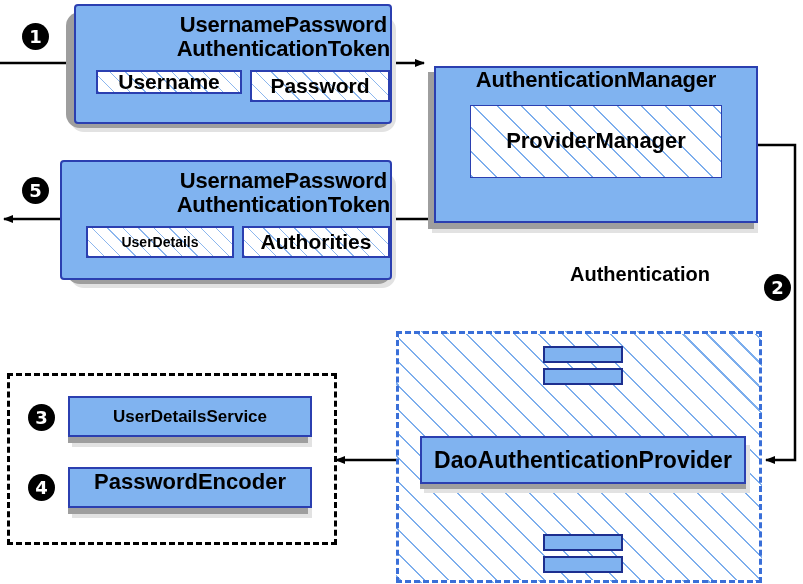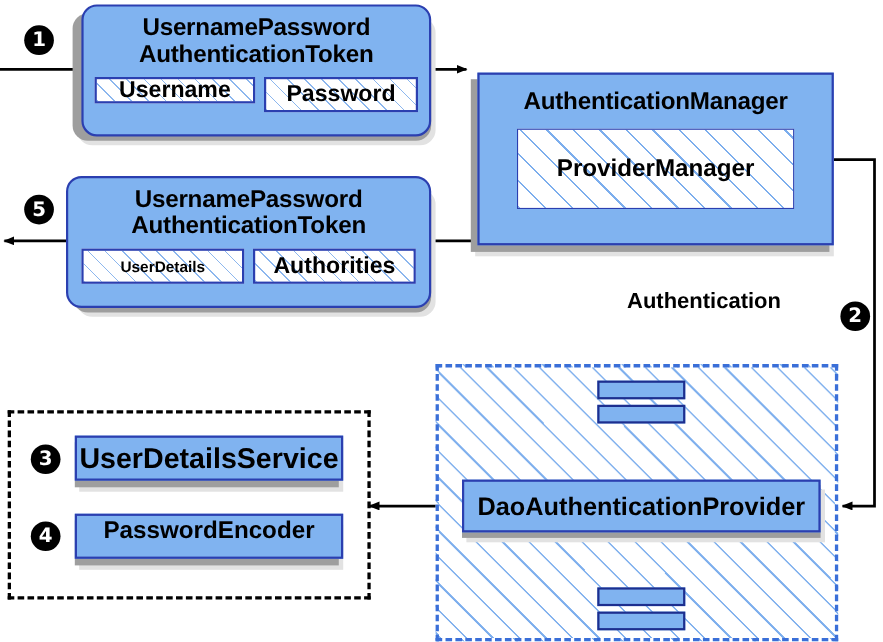--- a/index.html
+++ b/index.html
@@ -25,21 +25,21 @@
   .blue-box {
     background: #80b3f0;
     border: 2px solid #2b3fb0;
     box-sizing: border-box;
     display: flex;
     flex-direction: column;
     align-items: center;
     color: #000;
     font-weight: bold;
   }
-  .rounded { border-radius: 14px; }
+  .rounded { border-radius: 4px; align-items: flex-end; }
 
   
   .shadow-dark {
     position: absolute;
     background: #9e9e9e;
   }
   .shadow-light {
     position: absolute;
     background: #e2e2e2;
   }
@@ -215,21 +215,21 @@
       <div class="chip" style="width:148px; height:32px; font-size:14px;">UserDetails</div>
       <div class="chip" style="width:148px; height:32px; font-size:21px;">Authorities</div>
     </div>
   </div>
 
   <div class="badge" style="left:22px; top:177px;">5</div>
 
   <div class="shadow-light abs" style="left:432px; top:76px; width:326px; height:157px;"></div>
   <div class="shadow-dark abs" style="left:428px; top:72px; width:326px; height:157px;"></div>
 
-  <div class="blue-box abs" style="left:434px; top:66px; width:324px; height:157px; padding-top:12px;">
+  <div class="blue-box abs" style="left:434px; top:66px; width:324px; height:157px; padding-top:0;">
     <div class="title-line" style="font-size:22px;">AuthenticationManager</div>
     <div class="hatch" style="margin-top:13px; width:252px; height:73px; border:1.5px solid #2b3fb0; box-sizing:border-box;
                 display:flex; align-items:center; justify-content:center; font-size:22px; font-weight:bold;">ProviderManager</div>
   </div>
 
   <div class="section-title" style="left:460px; top:263px; width:250px;">
     <div>Authentication</div>
   </div>
 
   <div class="badge" style="left:764px; top:274px;">2</div>
@@ -246,21 +246,21 @@
     <span>DaoAuthenticationProvider</span>
   </div>
 
   <div class="bar" style="left:543px; top:534px; width:80px; height:17px;"></div>
   <div class="bar" style="left:543px; top:556px; width:80px; height:17px;"></div>
 
   <div class="dashed-black" style="left:7px; top:373px; width:330px; height:172px;"></div>
 
   <div class="shadow-light abs" style="left:72px; top:406px; width:240px; height:41px;"></div>
   <div class="shadow-dark abs" style="left:68px; top:402px; width:240px; height:41px;"></div>
-  <div class="blue-box abs" style="left:68px; top:396px; width:244px; height:41px; justify-content:center; font-size:26px;">
+  <div class="blue-box abs" style="left:68px; top:396px; width:244px; height:41px; justify-content:center; font-size:17px;">
     <span>UserDetailsService</span>
   </div>
   <div class="badge" style="left:28px; top:404px;">3</div>
 
   <div class="shadow-light abs" style="left:72px; top:477px; width:240px; height:41px;"></div>
   <div class="shadow-dark abs" style="left:68px; top:473px; width:240px; height:41px;"></div>
   <div class="blue-box abs" style="left:68px; top:467px; width:244px; height:41px; font-size:22px;">
     <span>PasswordEncoder</span>
   </div>
   <div class="badge" style="left:28px; top:474px;">4</div>

